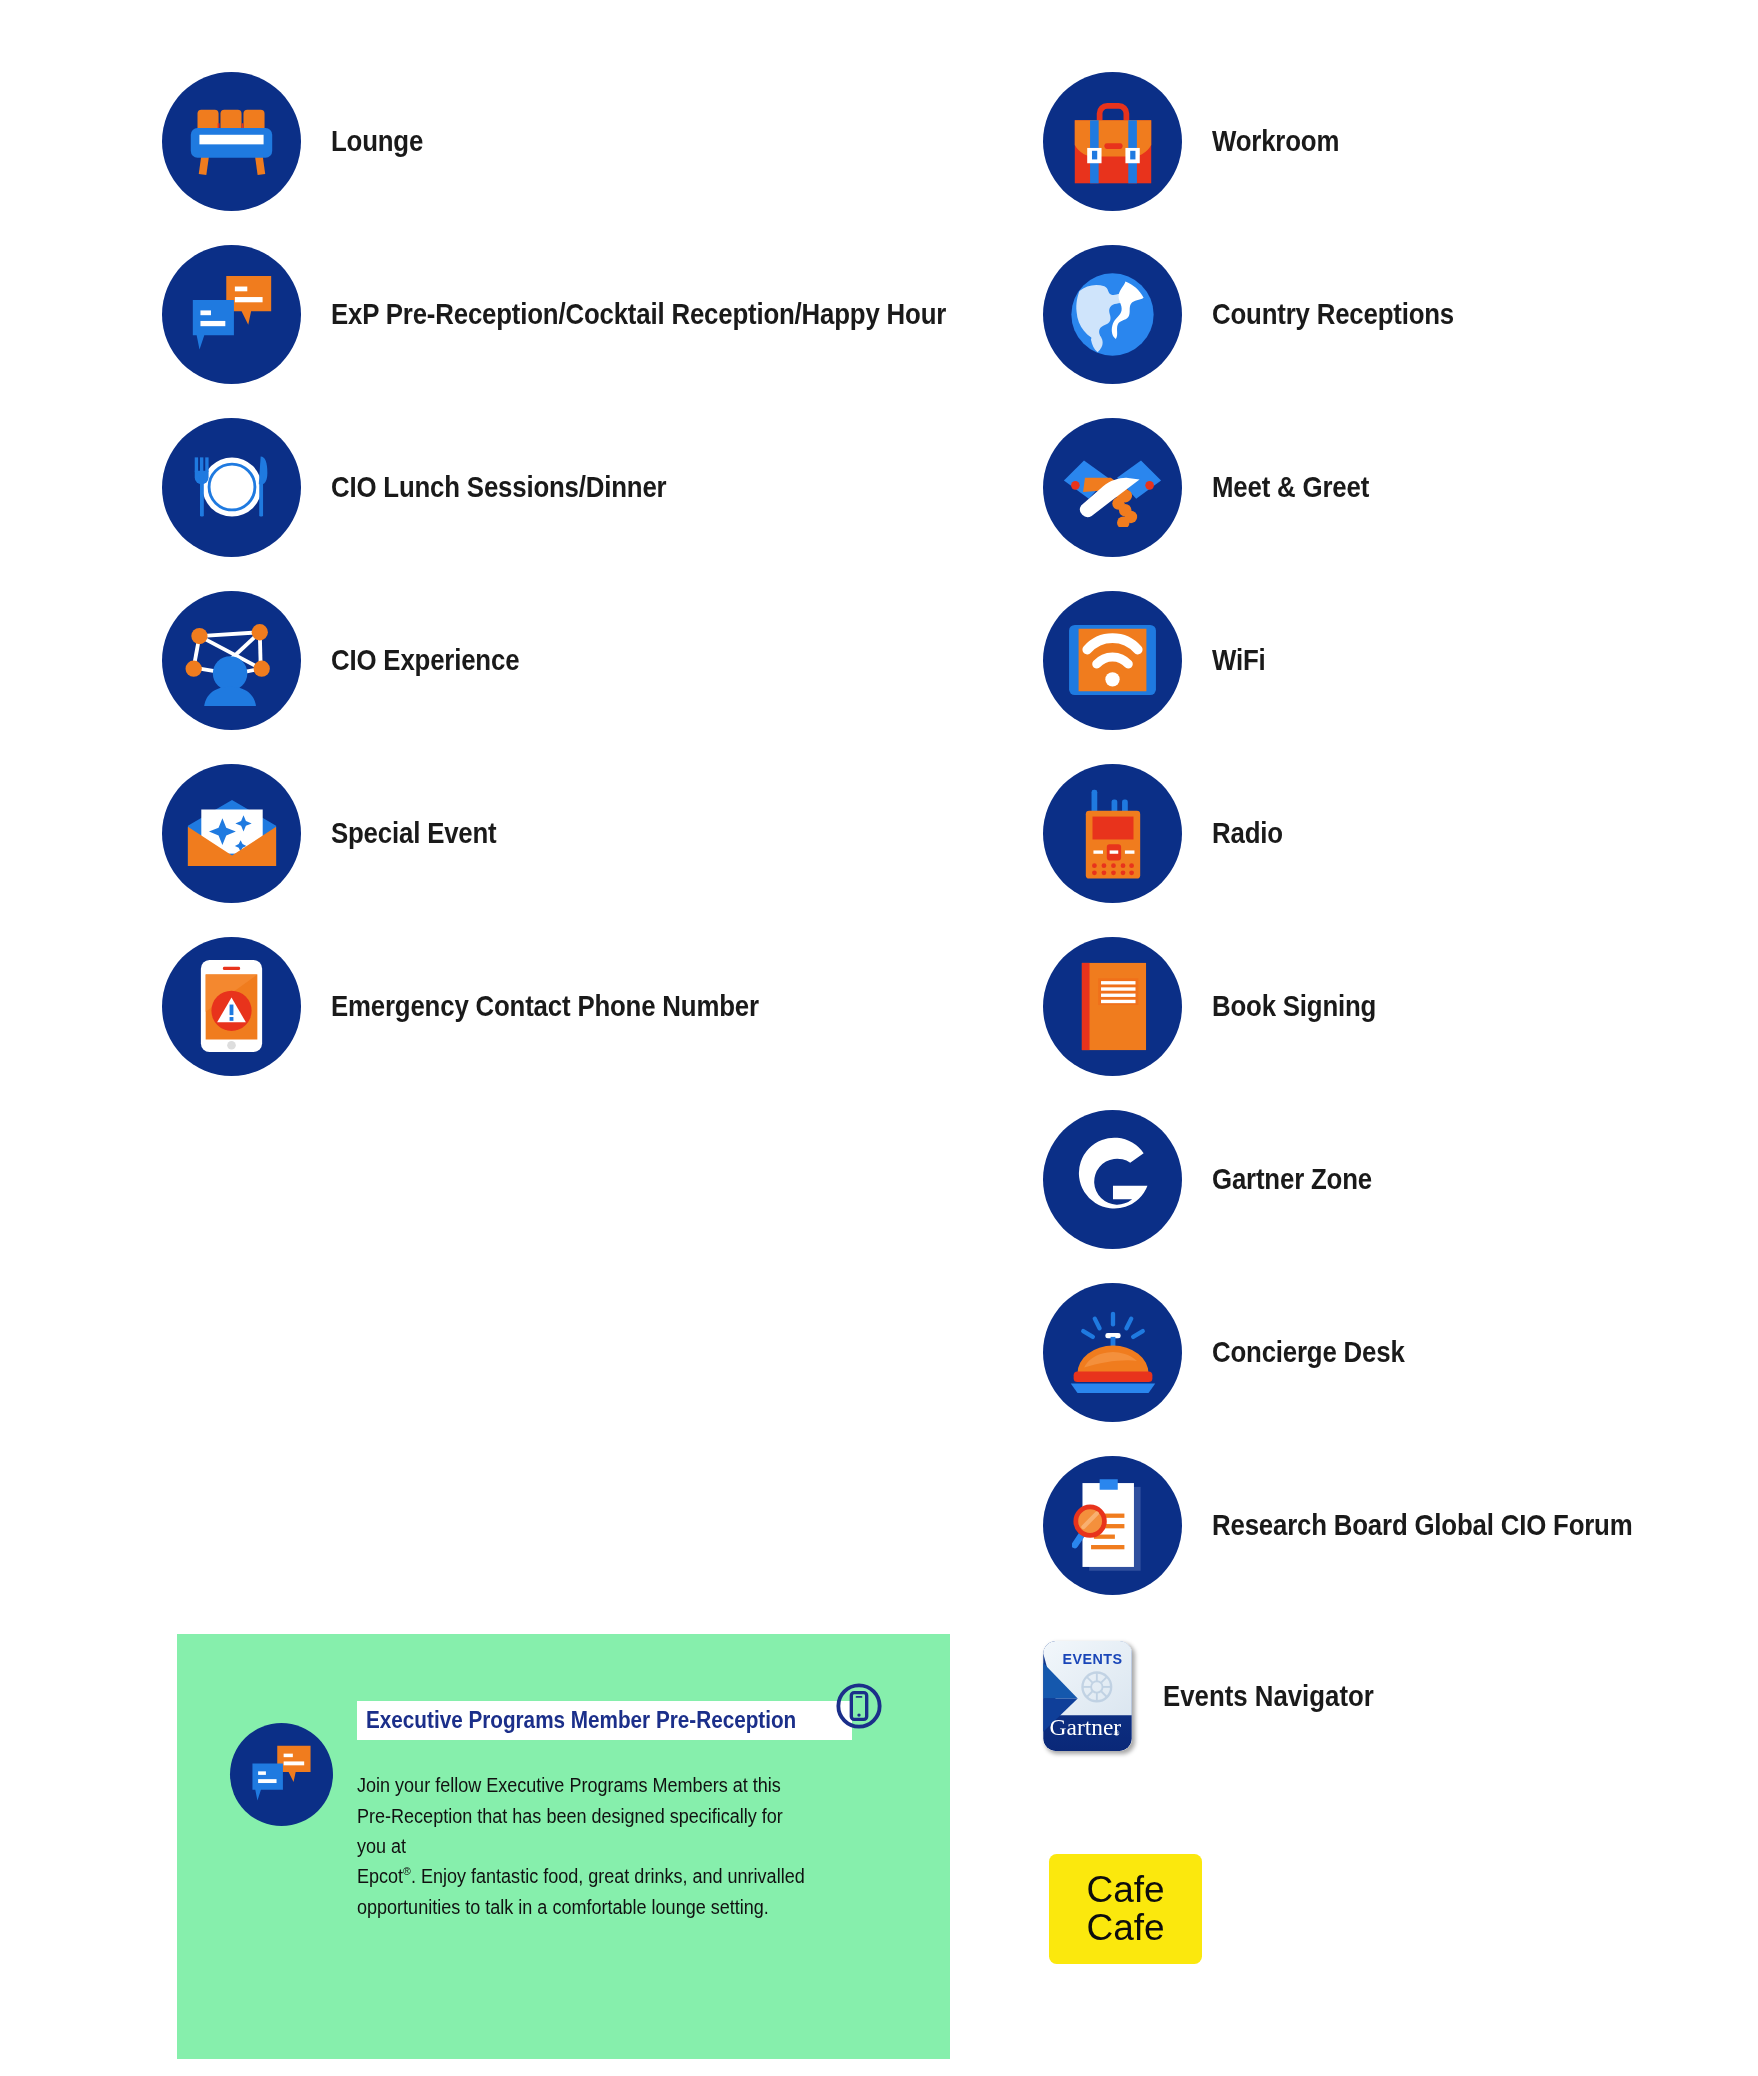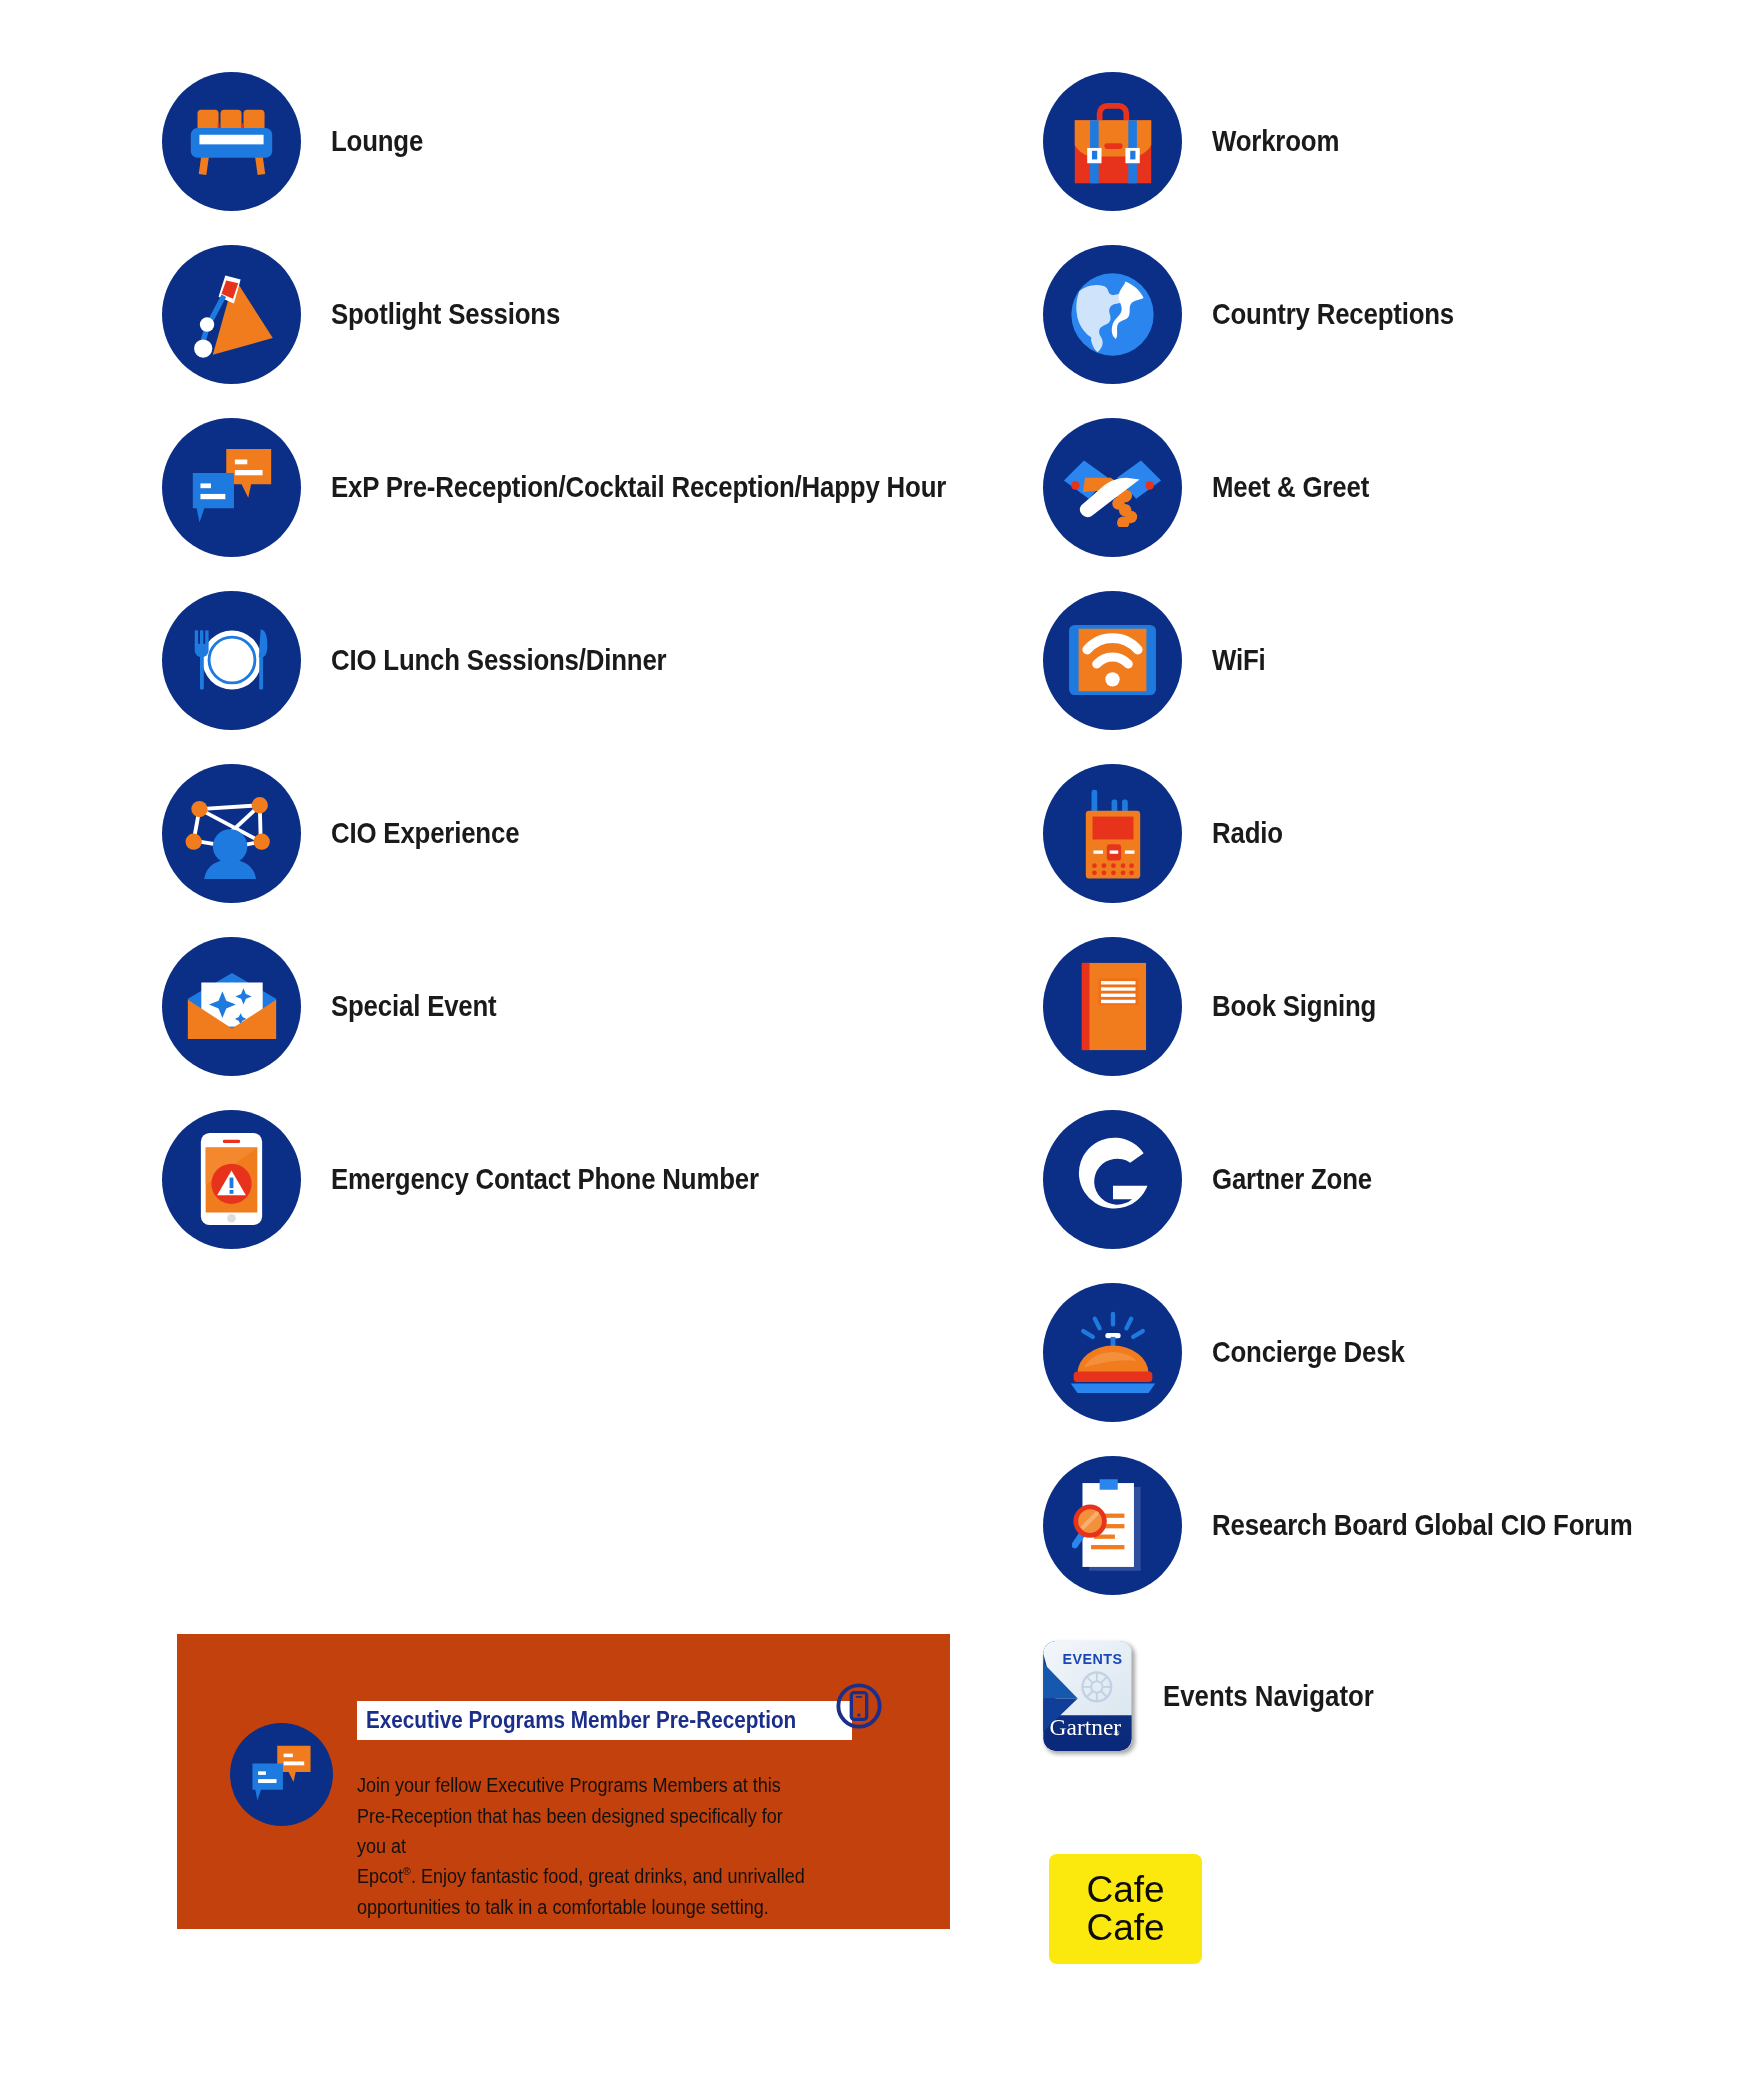--- a/index.html
+++ b/index.html
@@ -31,21 +31,21 @@
     font-size:30px;font-weight:bold;
     font-stretch:condensed;
     letter-spacing:-0.2px;
     color:#1a1a1a;white-space:nowrap;
     transform:scaleX(0.86);transform-origin:left center;
   }
 
   
   .callout{
     position:absolute;left:177px;top:1634px;
-    width:773px;height:295px;background:#c2410c;
+    width:773px;height:425px;background:#86efac;
   }
   .callout-inner{
     position:absolute;left:53px;top:67px;
     display:flex;align-items:flex-start;
   }
   .callout-badge{
     width:103px;height:103px;border-radius:50%;background:#0b2f87;
     flex:0 0 103px;display:flex;align-items:center;justify-content:center;
     margin-top:21.5px;
   }
@@ -112,33 +112,20 @@
           <rect x="116" y="38" width="4" height="40" fill="#e8331c"></rect>
           <rect x="30" y="105" width="16" height="40" fill="#f07c1e" transform="rotate(8 38 120)"></rect>
           <rect x="146" y="105" width="16" height="40" fill="#f07c1e" transform="rotate(-8 154 120)"></rect>
           <rect x="10" y="48" width="170" height="62" rx="14" fill="#1f7ae0"></rect>
           <rect x="28" y="62" width="134" height="20" fill="#ffffff"></rect>
         </svg>
       </div>
       <div class="rlabel">Lounge</div>
     </div>
 
-    <div class="row">
-      <div class="badge">
-        <svg width="96" height="96" viewBox="0 0 200 200">
-          <polygon points="105,25 185,150 60,185" fill="#f07c1e"></polygon>
-          <polygon points="86,20 118,28 104,78 72,64" fill="#ffffff"></polygon>
-          <polygon points="88,30 113,36 102,68 78,58" fill="#e8331c"></polygon>
-          <path d="M83,62 L48,128 L36,170" stroke="#1f7ae0" stroke-width="11" fill="none"></path>
-          <circle cx="48" cy="122" r="15" fill="#ffffff"></circle>
-          <circle cx="40" cy="172" r="19" fill="#ffffff"></circle>
-        </svg>
-      </div>
-      <div class="rlabel">Spotlight Sessions</div>
-    </div>
 
     <div class="row">
       <div class="badge">
         <svg width="86" height="84" viewBox="0 0 180 175">
           <path d="M78,8 h94 v74 h-42 l-6,28 -14,-28 h-32 z" fill="#f07c1e"></path>
           <rect x="96" y="30" width="26" height="10" fill="#ffffff"></rect>
           <rect x="96" y="52" width="58" height="11" fill="#ffffff"></rect>
           <path d="M8,58 h86 v74 h-62 l-10,30 -6,-30 h-8 z" fill="#1f7ae0"></path>
           <rect x="24" y="80" width="22" height="10" fill="#ffffff"></rect>
           <rect x="24" y="102" width="52" height="11" fill="#ffffff"></rect>

